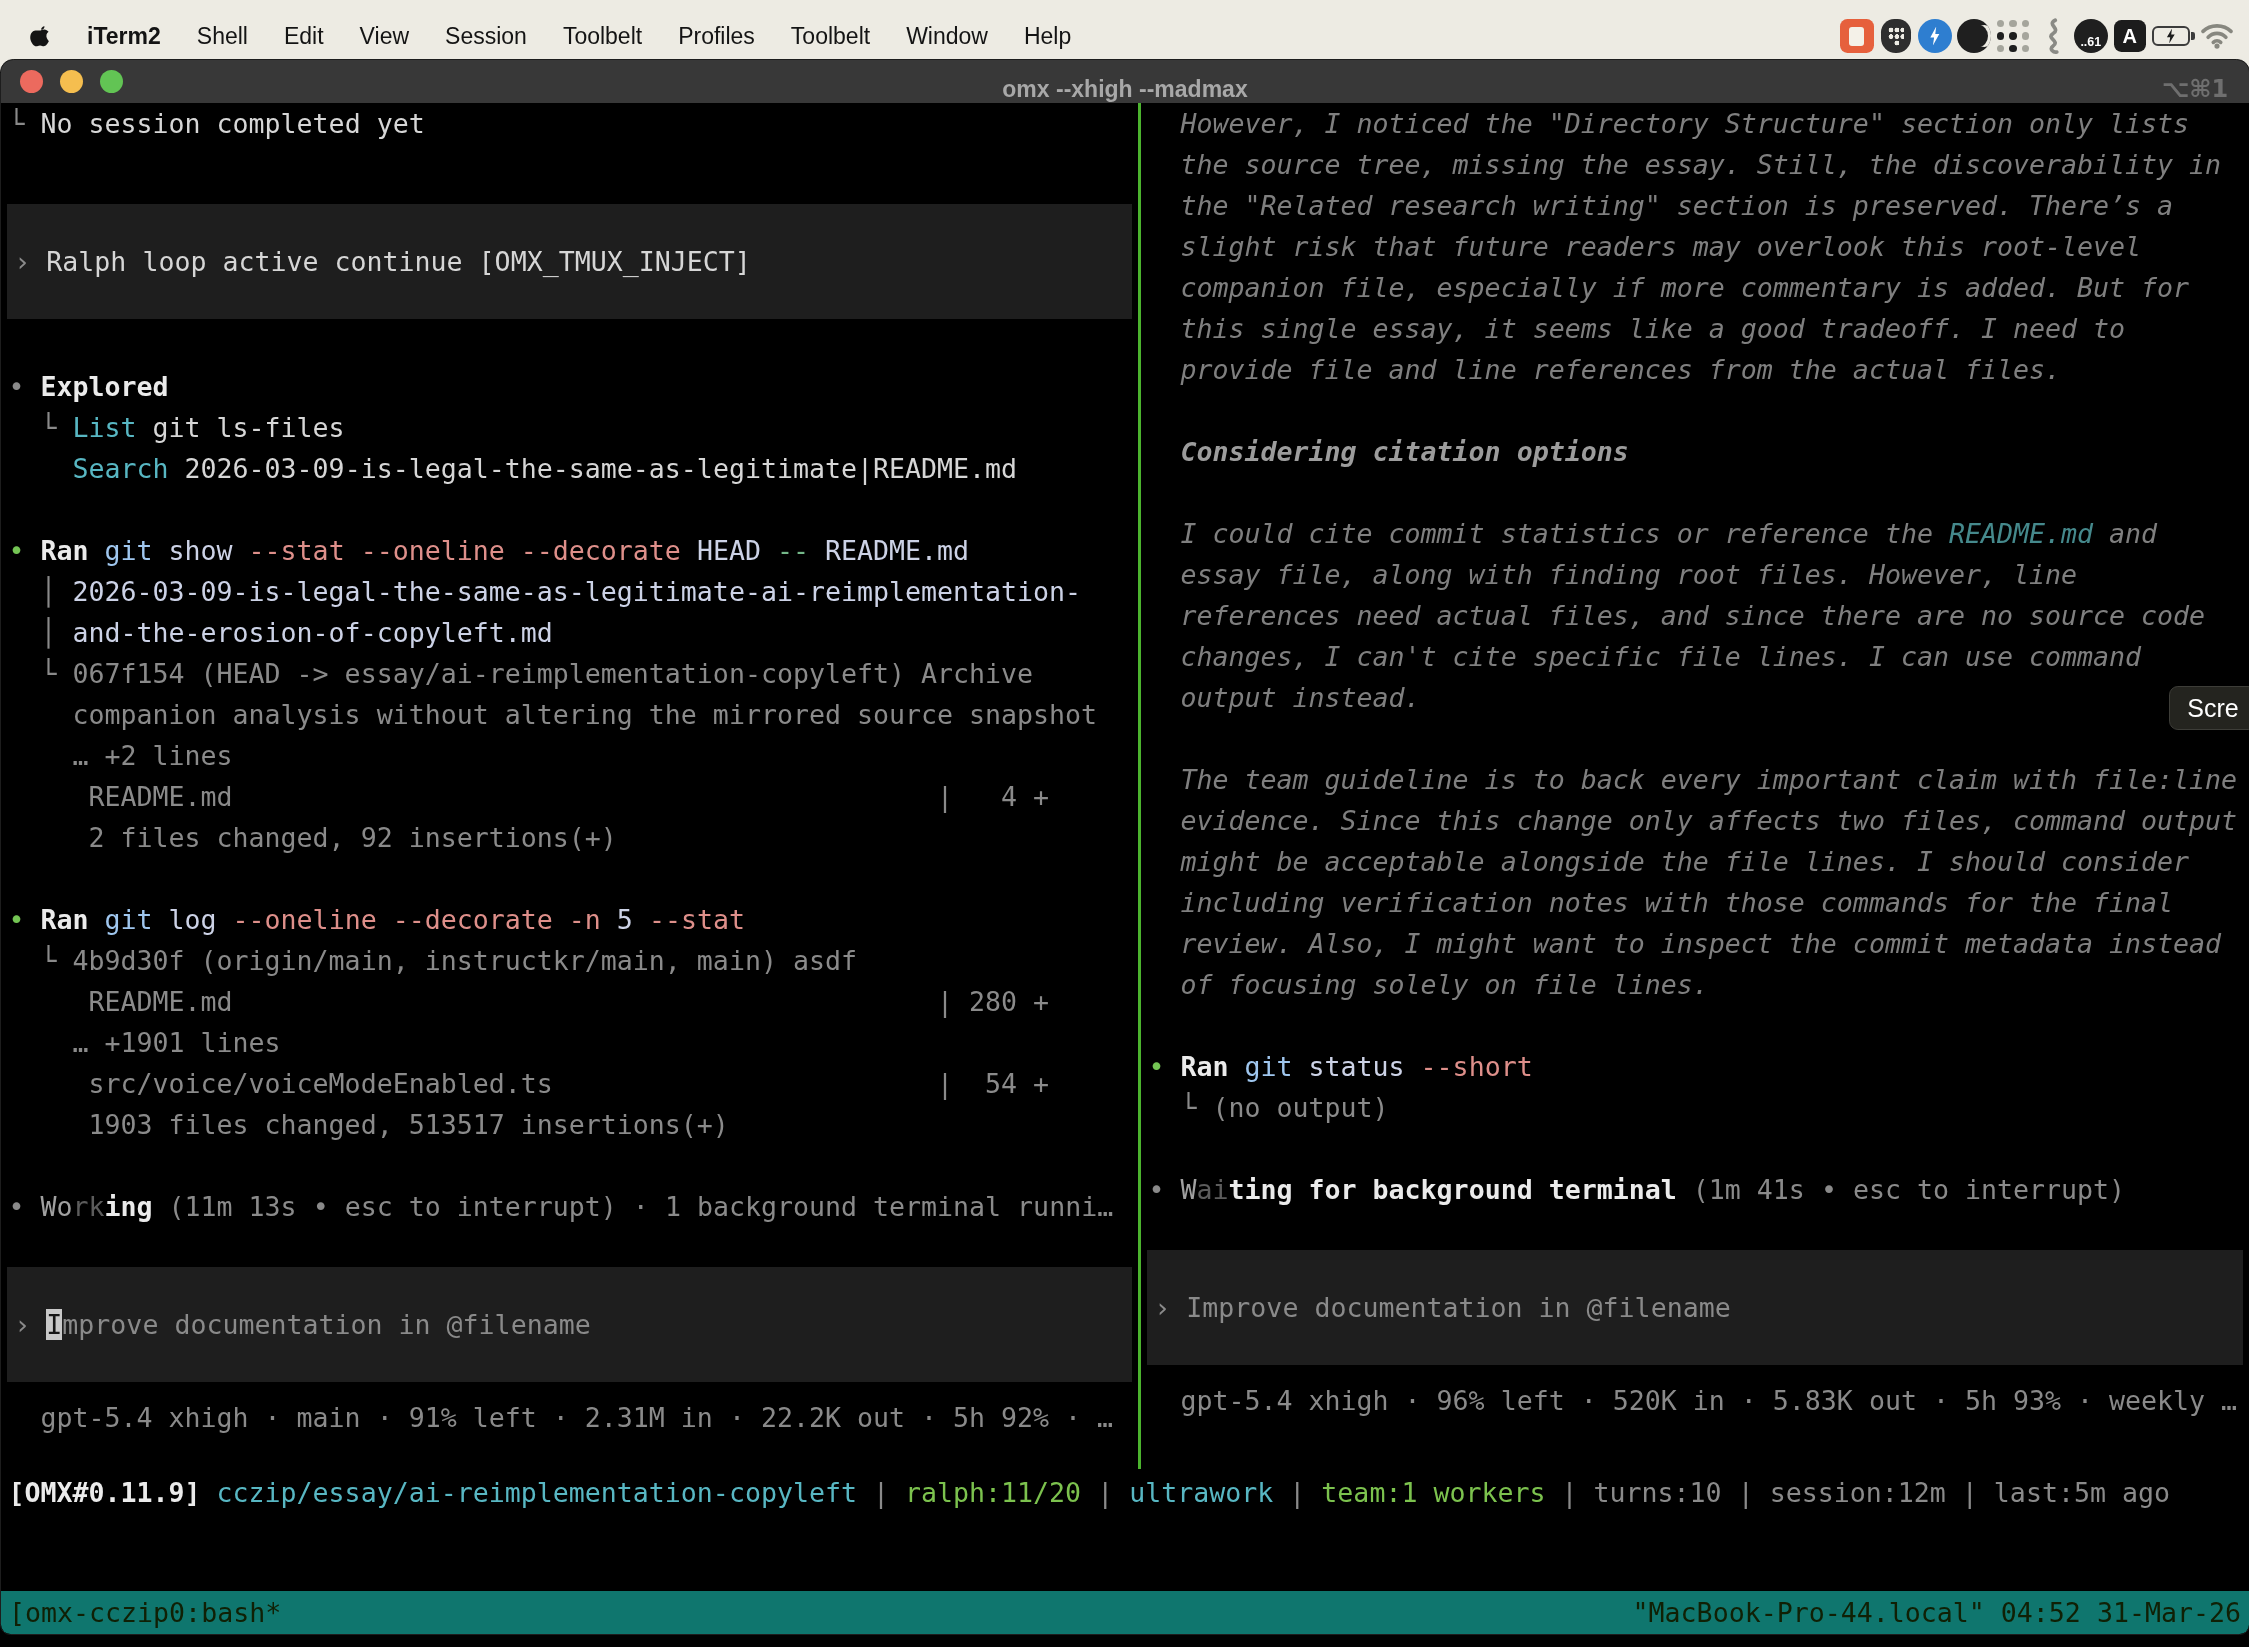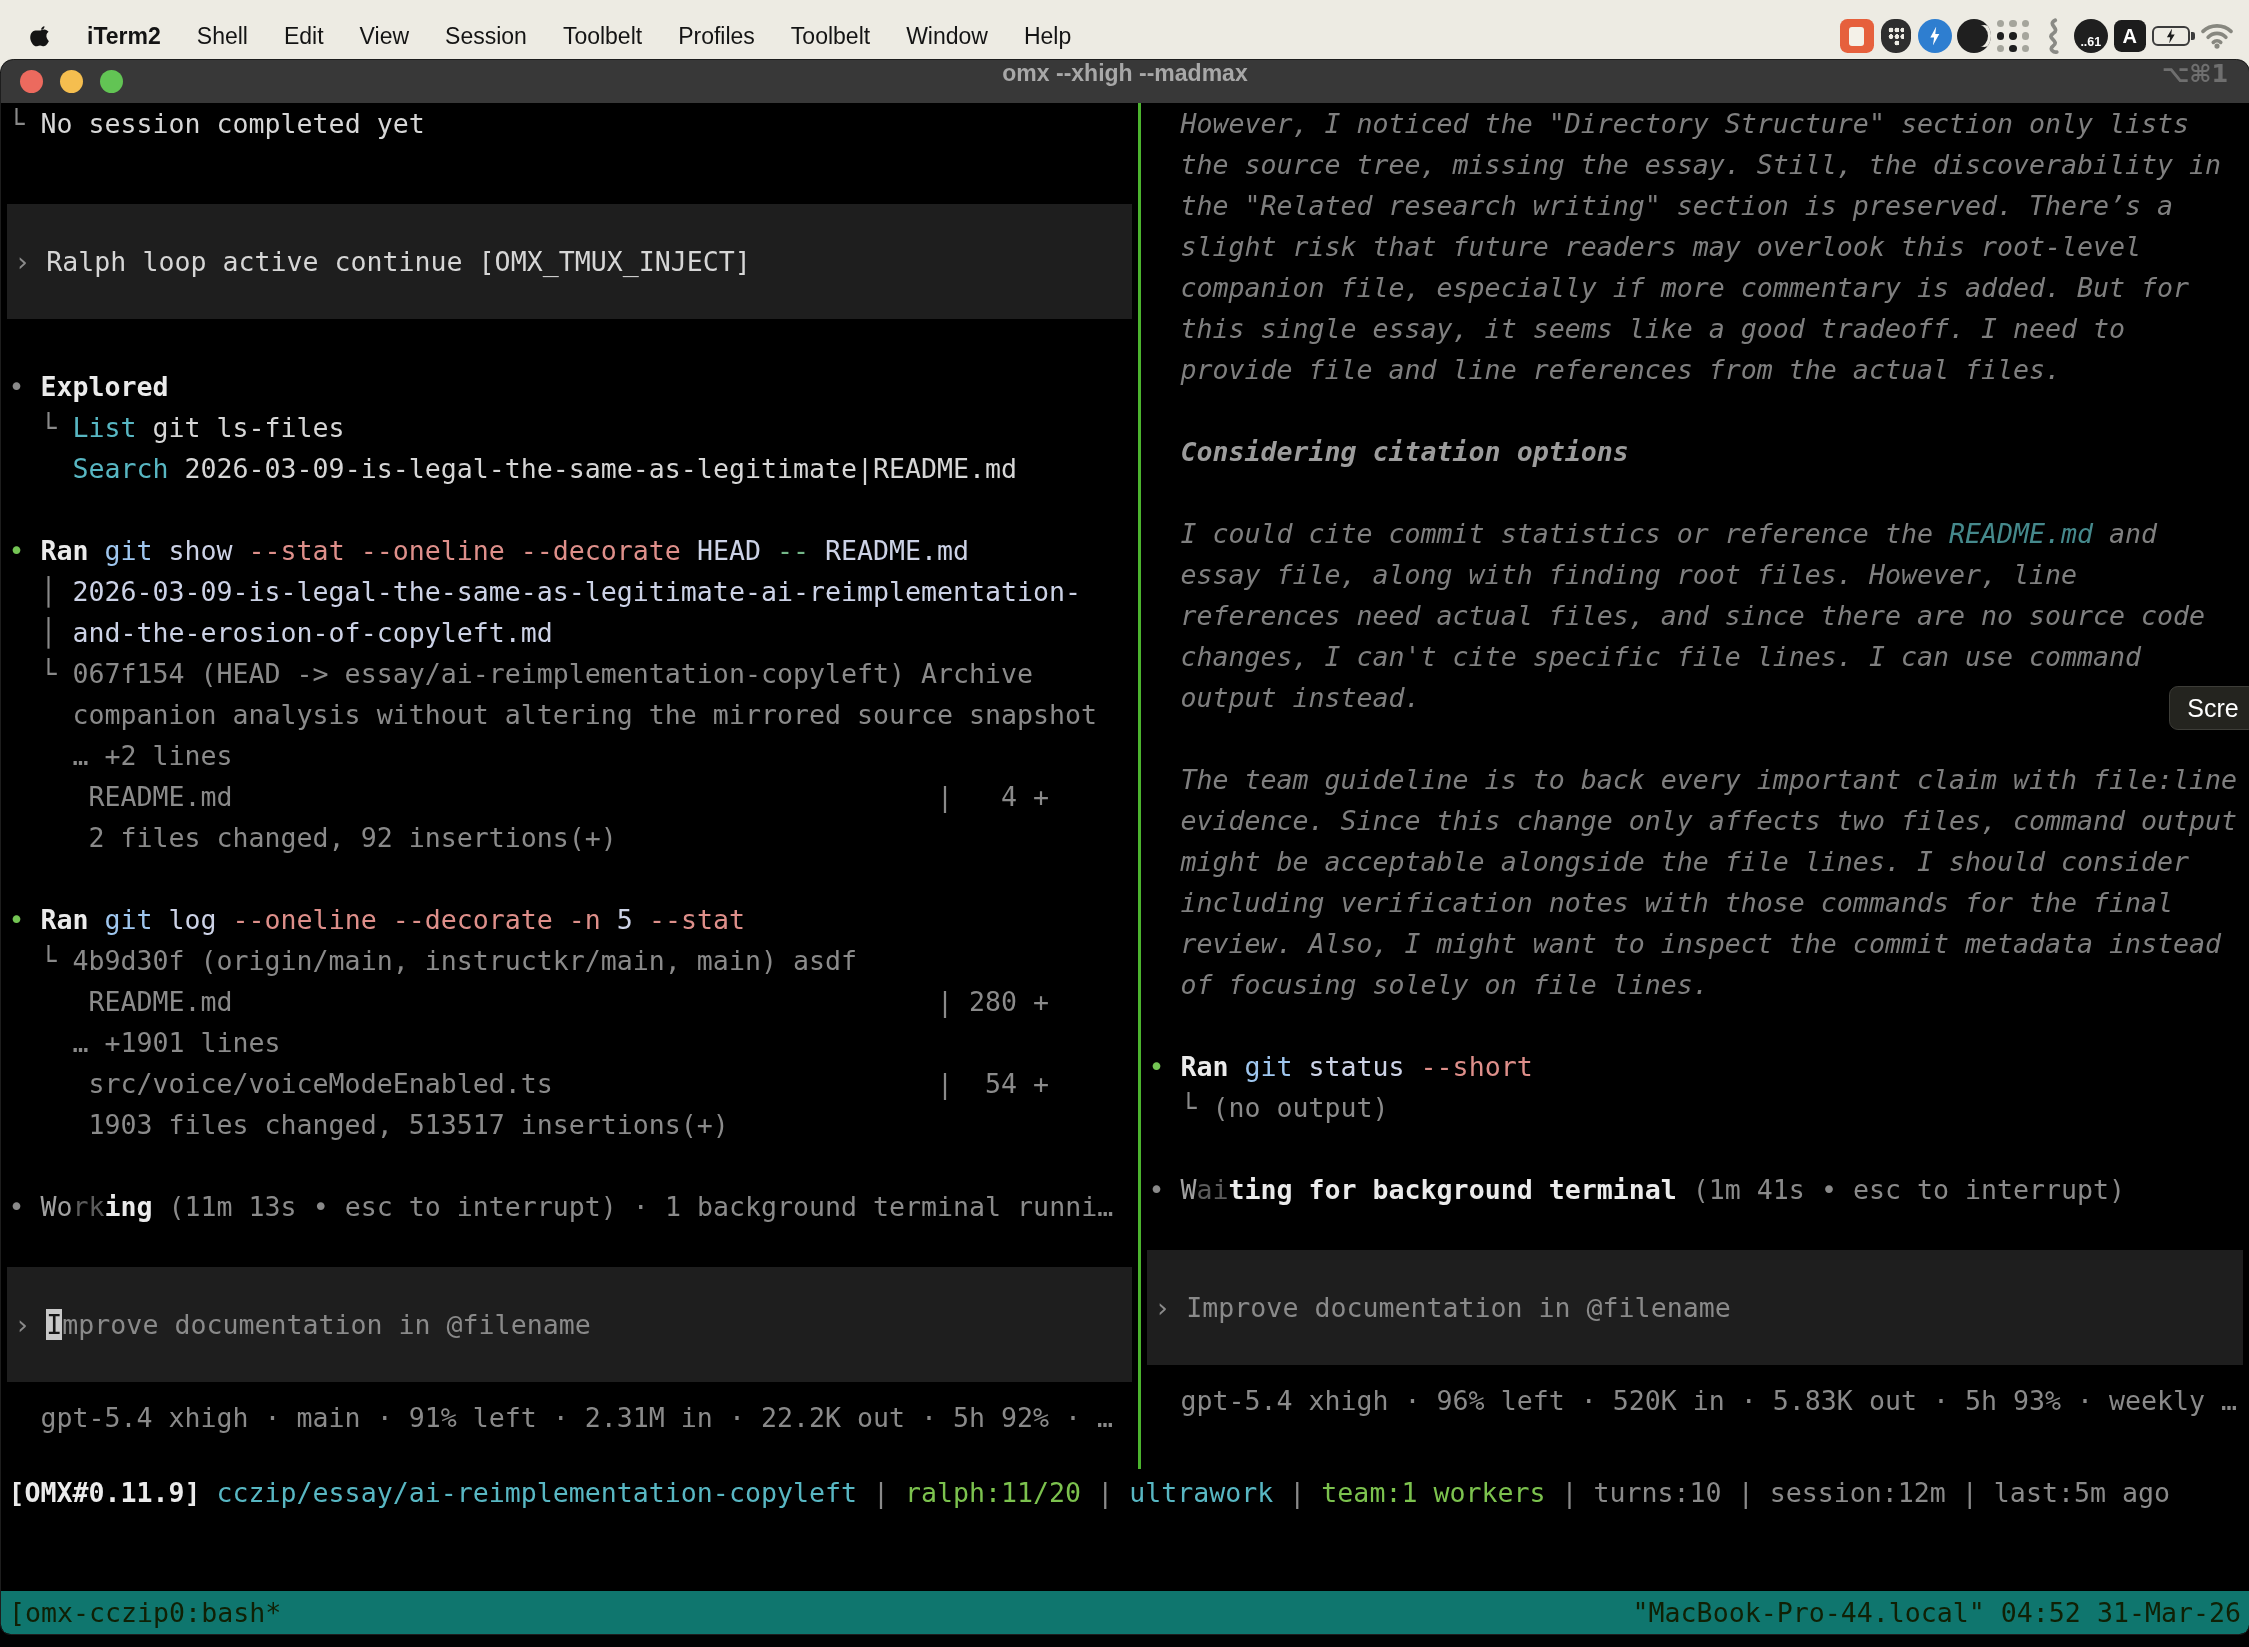--- a/index.html
+++ b/index.html
@@ -34,21 +34,21 @@
 .d-l{background:#A5A59C}.d-k{background:#1e1e1e}
 .ic-circle61{width:34px;height:34px;background:#1f1f1f;border-radius:50%;display:flex;align-items:flex-end;justify-content:center;color:#fff;font-size:12.5px;font-weight:700;padding-bottom:4.4px}
 .ic-a{width:32px;height:32px;background:#1c1c1c;border-radius:7.4px;display:flex;align-items:center;justify-content:center;color:#fff;font-size:20px;font-weight:700}
 .ic-batt{display:flex;align-items:center}
 .ic-batt .body{width:38px;height:20.7px;border:2.2px solid #3c3c3c;border-radius:5.9px;display:flex;align-items:center;justify-content:center}
 .ic-batt .tip{width:3.7px;height:8.9px;background:#3c3c3c;border-radius:0 2.2px 2.2px 0;margin-left:1.5px}
 .ic-batt .bolt{width:10.3px;height:14.8px;background:#1c1c1c;clip-path:polygon(62% 0,12% 58%,44% 58%,34% 100%,88% 40%,54% 40%)}
 
 
 .window{position:absolute;top:59px;left:0;right:0;bottom:13.3px;background:#000;border-radius:13.3px 13.3px 10.3px 10.3px;display:flex;flex-direction:column;overflow:hidden;border:1.5px solid #1d1d1d}
-.titlebar{height:43px;background:#383838;position:relative;display:flex;align-items:flex-start;justify-content:center;flex:0 0 auto}
+.titlebar{height:43px;background:#383838;position:relative;display:flex;align-items:flex-end;justify-content:center;flex:0 0 auto}
 .lights{position:absolute;left:19px;top:0;bottom:0;display:flex;gap:17px;align-items:center}
 .light{width:23px;height:23px;border-radius:50%}
 .l-close{background:#EC6A5E}.l-min{background:#F5BE4F}.l-zoom{background:#62C454}
 .title{color:#a8a8a8;font-size:23px;font-weight:700}
 .shortcut{position:absolute;right:20.7px;color:#6f6f6f;font-size:24px;font-weight:700;font-family:"DejaVu Sans",sans-serif}
 
 
 .content{flex:1;display:flex;flex-direction:column;font-family:"DejaVu Sans Mono",monospace;font-size:26.6px;line-height:41px;color:#d6d6d6}
 .panes{display:flex;height:1366px;flex:0 0 auto}
 .pane{overflow:hidden}

